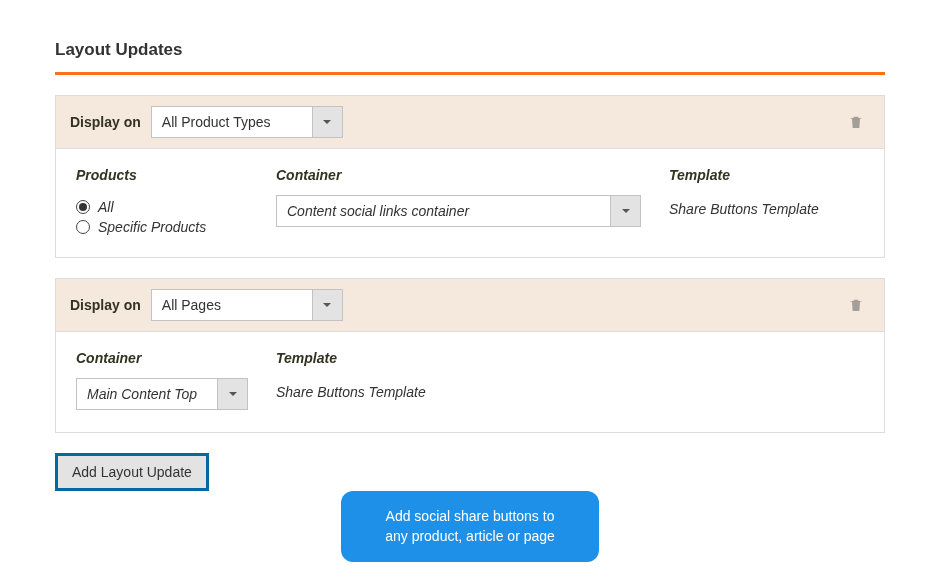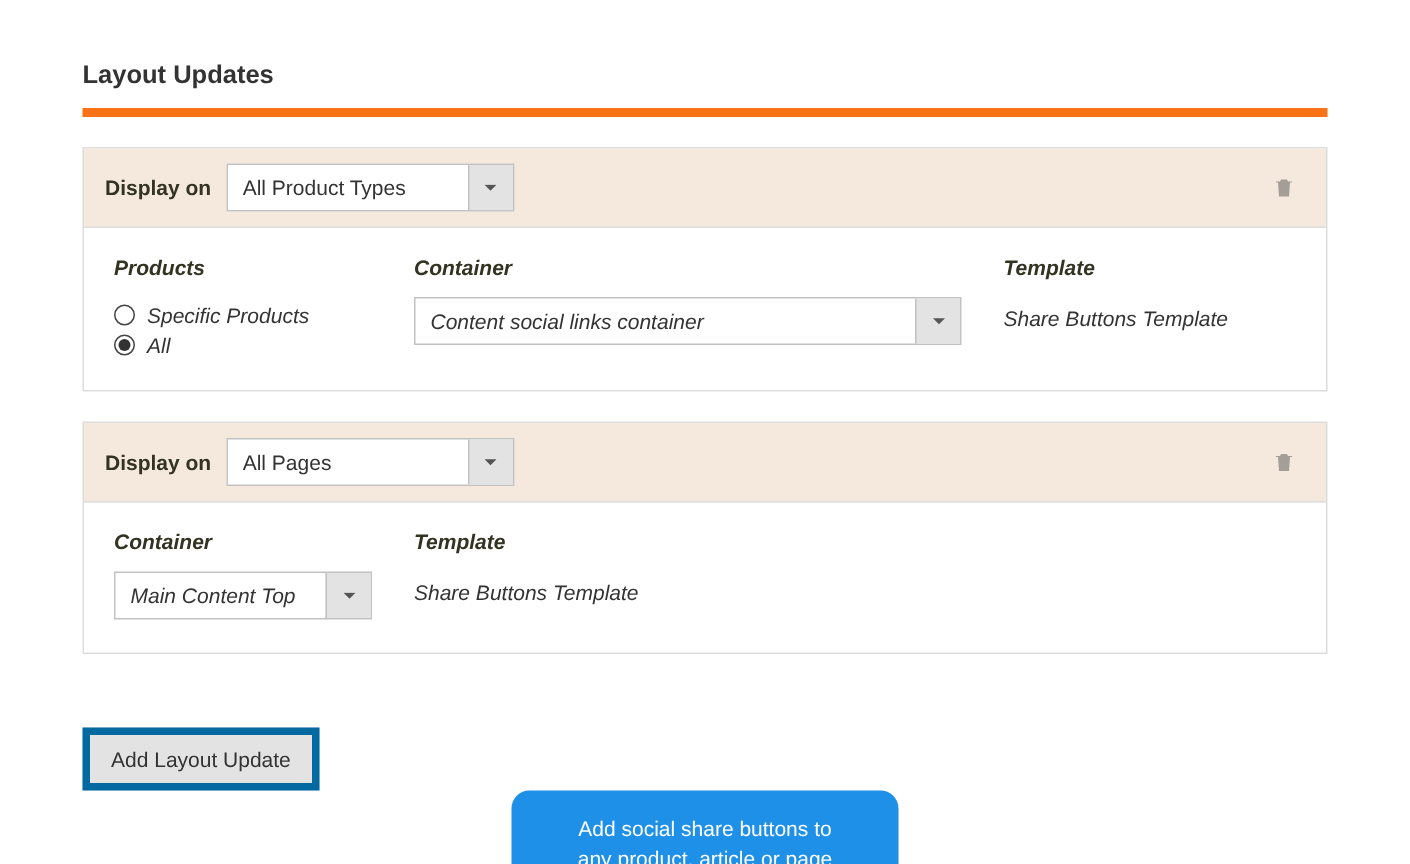--- a/index.html
+++ b/index.html
@@ -13,21 +13,21 @@
       padding: 40px 55px;
       width: 940px;
       height: 576px;
       color: #333;
     }
     .section-title {
       font-size: 17px;
       font-weight: 600;
       color: #333;
       padding-bottom: 12px;
-      border-bottom: 6px solid #f97316;
+      border-bottom: 3px solid #f97316;
       margin-bottom: 20px;
     }
     .update-block {
       border: 1px solid #ddd;
       margin-bottom: 20px;
       background: #fff;
     }
     .update-header {
       background: #f5e9de;
       padding: 10px 14px;
@@ -161,27 +161,26 @@
       width: 140px;
     }
     .row2 .col-container2 {
       width: 200px;
     }
     .row2 .col-template2 {
       flex: 1;
     }
     .add-update-btn {
       background: #e3e3e3;
-      border: 5px solid #0369a1;
+      border: 3px solid #0369a1;
       padding: 8px 14px;
       font-size: 14px;
       color: #333;
       cursor: pointer;
       font-weight: 400;
-      margin-top: 29px;
     }
     .blue-callout {
       background: #1e90e8;
       color: #fff;
       text-align: center;
       padding: 16px 28px;
       font-size: 14px;
       line-height: 1.4;
       border-radius: 12px;
       margin: 0 auto;
@@ -217,26 +216,26 @@
           <path d="M6 7h12l-1 14H7L6 7zm3-3h6l1 2H8l1-2zM4 6h16v1H4V6z"></path>
         </svg>
     </div>
   </div>
   <div class="update-body">
     <div class="row">
       <div class="col-products">
         <div class="col-label">Products</div>
         <div class="radio-group">
           <div class="radio-item">
+            <span class="radio-circle checked"></span>
+            <span class="radio-label">All</span>
+          </div>
+          <div class="radio-item">
             <span class="radio-circle"></span>
             <span class="radio-label">Specific Products</span>
-          </div>
-          <div class="radio-item">
-            <span class="radio-circle checked"></span>
-            <span class="radio-label">All</span>
           </div>
         </div>
       </div>
       <div class="col-container">
         <div class="col-label">Container</div>
         <div class="select-wrap wide-select">
           <span class="select-text">Content social links container</span>
           <span class="select-caret">
             <svg viewBox="0 0 10 6">
                 <path d="M0 0 L5 5 L10 0 Z" fill="#555"></path>

